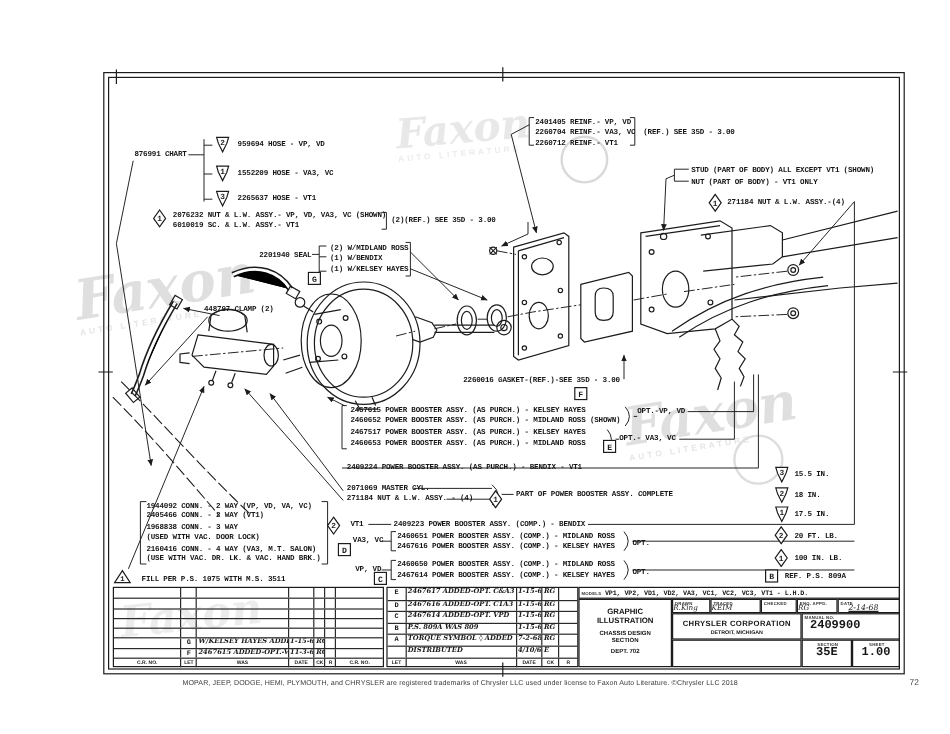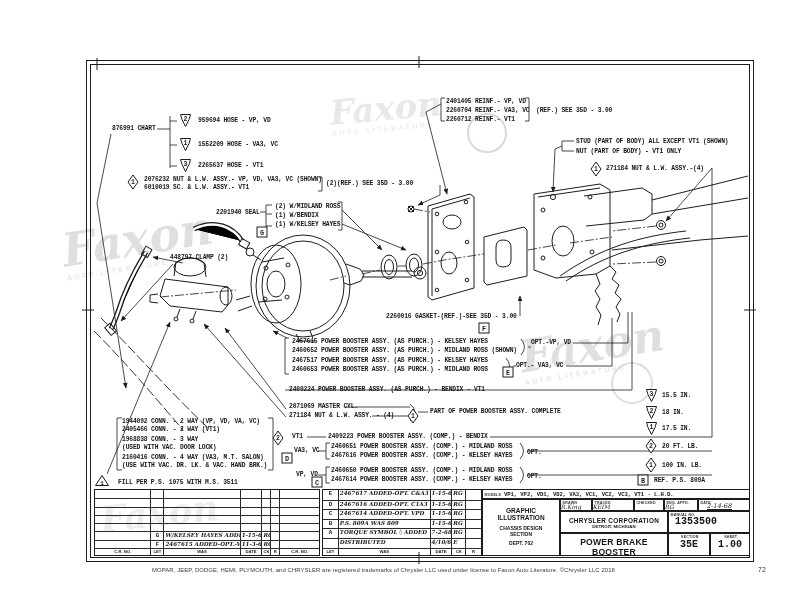--- a/index.html
+++ b/index.html
@@ -539,25 +539,24 @@
     <div class="tb-label">DATE</div>
     <div class="hand" style="font-size:6.5px;margin-top:-3px;margin-left:8px;text-decoration:underline;">2-14-68</div>
   </div>
 
   <div class="tb-box" style="left:560px;top:511px;width:108px;height:22px;text-align:center;">
     <div style="font:700 6.4px 'Liberation Sans',sans-serif;margin-top:5px;letter-spacing:0.3px;">CHRYSLER CORPORATION</div>
     <div style="font:700 4.4px 'Liberation Sans',sans-serif;">DETROIT, MICHIGAN</div>
   </div>
   <div class="tb-box" style="left:668px;top:511px;width:82px;height:22px;">
     <div class="tb-label">MANUAL NO.</div>
-    <div style="font:700 10px 'Liberation Mono',monospace;margin-left:6px;margin-top:-1px;">1353500</div>
+    <div style="font:700 10px 'Liberation Mono',monospace;margin-left:6px;margin-top:-1px;">2409900</div>
   </div>
 
   <div class="tb-box" style="left:560px;top:533px;width:108px;height:23px;text-align:center;">
-    <div style="font:700 8.6px 'Liberation Sans',sans-serif;margin-top:3px;letter-spacing:0.2px;">POWER BRAKE BOOSTER</div>
   </div>
   <div class="tb-box" style="left:668px;top:533px;width:42px;height:23px;text-align:center;">
     <div class="tb-label" style="text-align:center;">SECTION</div>
     <div style="font:700 10px 'Liberation Mono',monospace;">35E</div>
   </div>
   <div class="tb-box" style="left:710px;top:533px;width:40px;height:23px;text-align:center;">
     <div class="tb-label" style="text-align:center;">SHEET</div>
     <div style="font:700 10px 'Liberation Mono',monospace;">1.00</div>
   </div>
 

